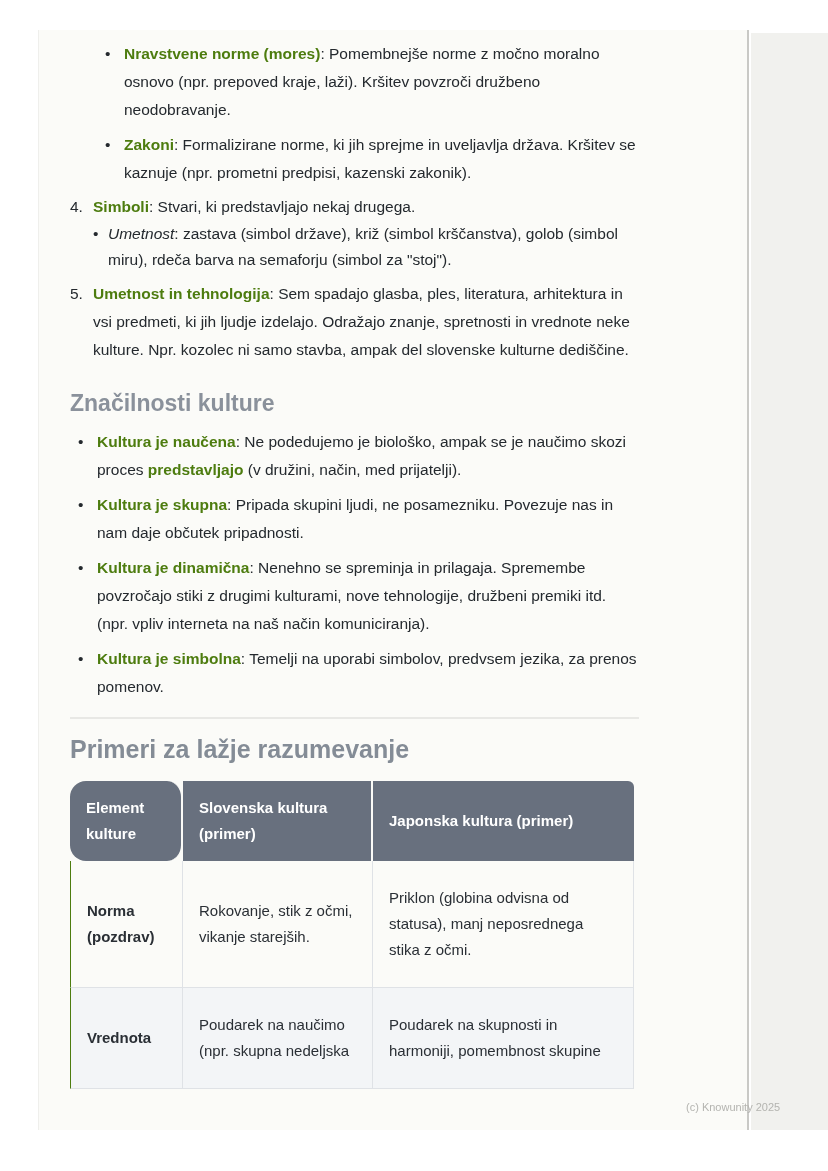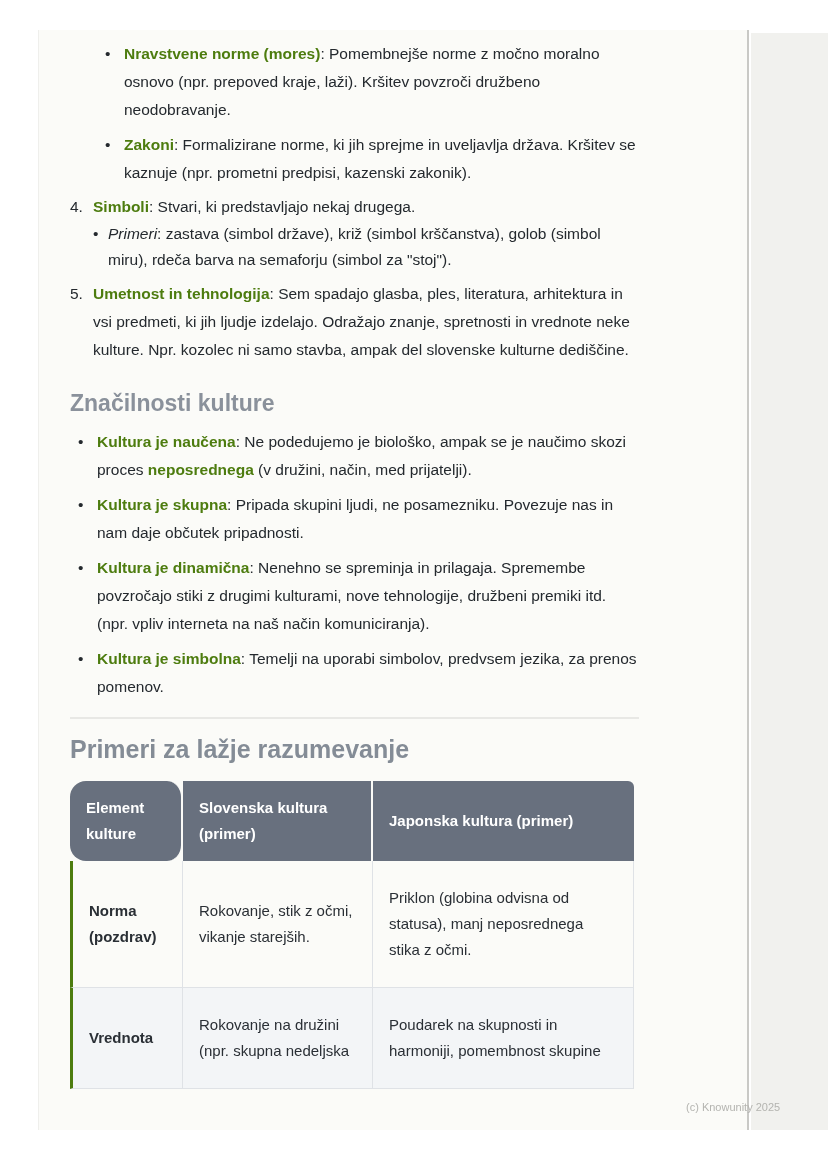--- a/index.html
+++ b/index.html
@@ -79,21 +79,21 @@
     border-right: 2px solid #fbfbf8;
   }
   table.cmp th:first-child { border-top-left-radius: 6px; border-radius: 16px; }
   table.cmp th:last-child { border-top-right-radius: 6px; border-right: none; }
   table.cmp td {
     padding: 24px 16px; vertical-align: middle;
     border-right: 1px solid #dfe2e6;
     border-bottom: 1px solid #dfe2e6;
     color: #2a2f35;
   }
-  table.cmp td:first-child { border-left: 3px solid #4d7c0f; }
+  table.cmp td:first-child { border-left: 1px solid #4d7c0f; }
   table.cmp tr.stripe td { background: #f3f5f7; }
   .watermark {
     position: absolute;
     left: 686px; top: 1101px;
     font-size: 11px; color: #b4b4b0;
     white-space: nowrap;
     z-index: 5;
   }
 </style>
 </head>
@@ -113,36 +113,36 @@
       </div>
     </div>
 
     <div class="num-list">
       <div class="num-item tight">
         <span class="num-marker">4.</span>
         <div class="li-body">
           <div><b>Simboli</b><span>: Stvari, ki predstavljajo nekaj drugega.</span></div>
           <div class="sub-li">
             <span class="sub-marker">•</span>
-            <span class="li-body"><span class="it">Primeri</span><span>: zastava (simbol države), križ (simbol krščanstva), golob (simbol miru), rdeča barva na semaforju (simbol za "stoj").</span></span>
+            <span class="li-body"><span class="it">Umetnost</span><span>: zastava (simbol države), križ (simbol krščanstva), golob (simbol miru), rdeča barva na semaforju (simbol za "stoj").</span></span>
           </div>
         </div>
       </div>
       <div class="num-item">
         <span class="num-marker">5.</span>
         <div class="li-body"><b>Umetnost in tehnologija</b><span>: Sem spadajo glasba, ples, literatura, arhitektura in vsi predmeti, ki jih ljudje izdelajo. Odražajo znanje, spretnosti in vrednote neke kulture. Npr. kozolec ni samo stavba, ampak del slovenske kulturne dediščine.</span></div>
       </div>
     </div>
 
     <h3 class="sec">Značilnosti kulture</h3>
 
     <div class="chars">
       <div class="li">
         <span class="marker">•</span>
-        <span class="li-body"><b>Kultura je naučena</b><span>: Ne podedujemo je biološko, ampak se je naučimo skozi proces </span><b>neposrednega</b><span> (v družini, način, med prijatelji).</span></span>
+        <span class="li-body"><b>Kultura je naučena</b><span>: Ne podedujemo je biološko, ampak se je naučimo skozi proces </span><b>predstavljajo</b><span> (v družini, način, med prijatelji).</span></span>
       </div>
       <div class="li">
         <span class="marker">•</span>
         <span class="li-body"><b>Kultura je skupna</b><span>: Pripada skupini ljudi, ne posamezniku. Povezuje nas in nam daje občutek pripadnosti.</span></span>
       </div>
       <div class="li">
         <span class="marker">•</span>
         <span class="li-body"><b>Kultura je dinamična</b><span>: Nenehno se spreminja in prilagaja. Spremembe povzročajo stiki z drugimi kulturami, nove tehnologije, družbeni premiki itd. (npr. vpliv interneta na naš način komuniciranja).</span></span>
       </div>
       <div class="li">
@@ -170,21 +170,21 @@
         </tr>
       </thead>
       <tbody>
         <tr>
           <td class="b">Norma (pozdrav)</td>
           <td>Rokovanje, stik z očmi, vikanje starejših.</td>
           <td>Priklon (globina odvisna od statusa), manj neposrednega stika z očmi.</td>
         </tr>
         <tr class="stripe">
           <td class="b">Vrednota</td>
-          <td>Rokovanje na družini (npr. skupna nedeljska</td>
+          <td>Poudarek na naučimo (npr. skupna nedeljska</td>
           <td>Poudarek na skupnosti in harmoniji, pomembnost skupine</td>
         </tr>
       </tbody>
     </table>
 
   </div>
 </div>
 
 <div class="gutter"></div>
 

